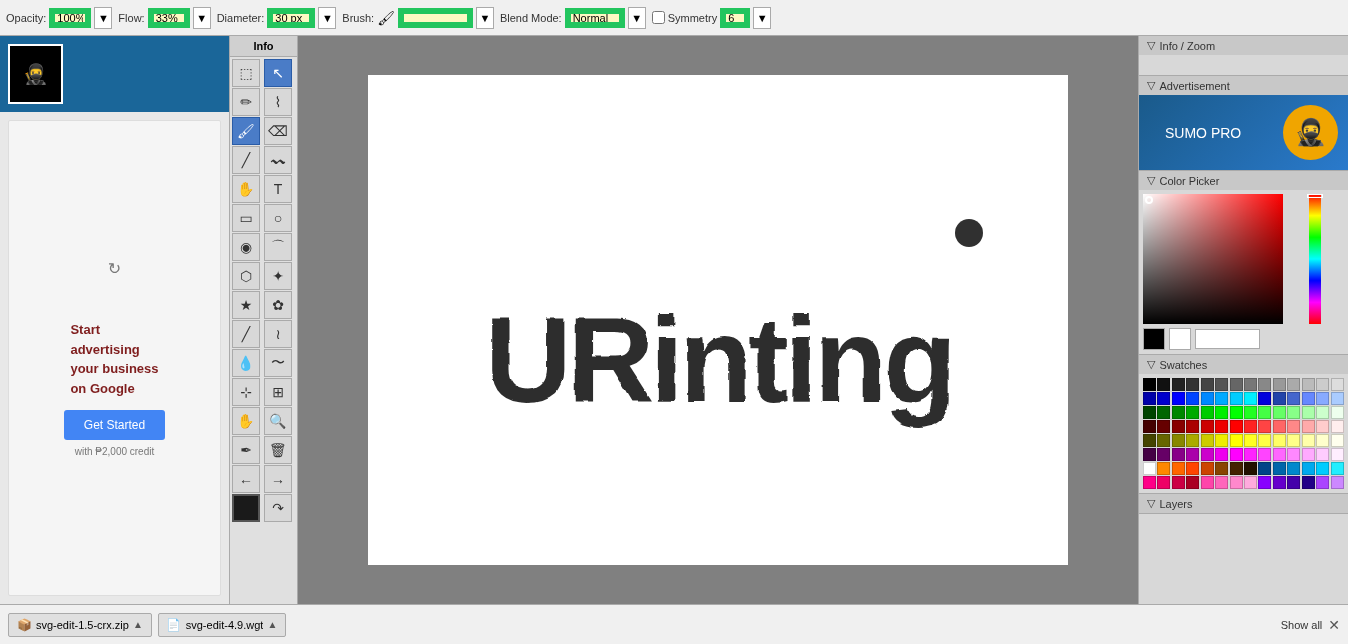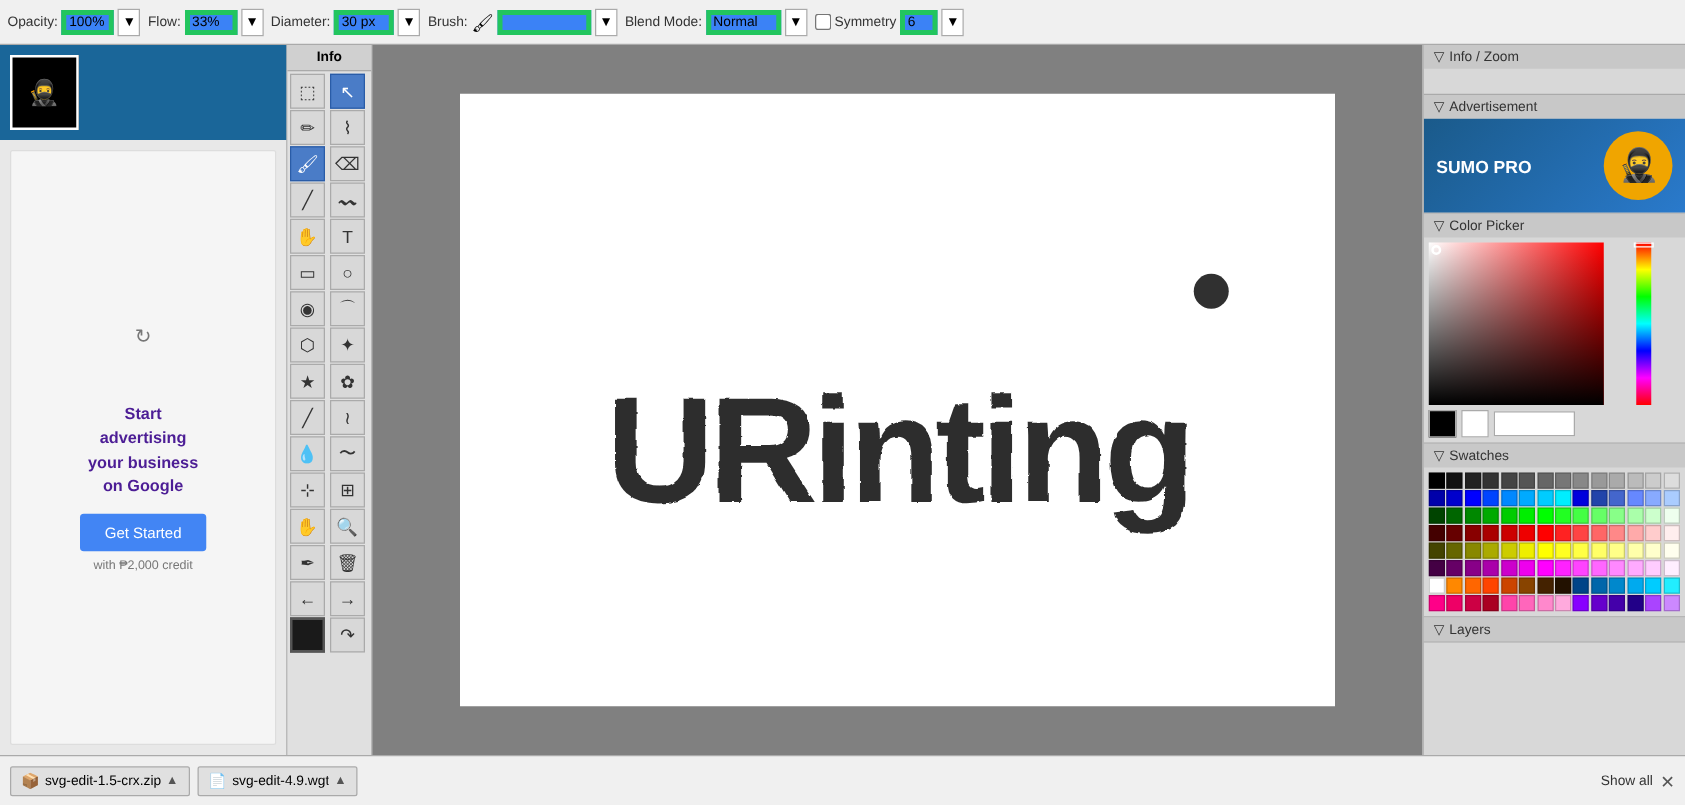--- a/index.html
+++ b/index.html
@@ -20,22 +20,22 @@
       display: flex;
       align-items: center;
       gap: 3px;
     }
     .toolbar-label {
       color: #333;
       font-size: 11px;
     }
     .toolbar-input {
       height: 20px;
-      border: 4px solid #22c55e;
-      background: #3b82f6;
+      border: 6px solid #22c55e;
+      background: #fef9c3;
       font-size: 11px;
       padding: 0 2px;
       width: 50px;
     }
     .toolbar-select {
       height: 22px;
       border: 1px solid #aaa;
       background: #fff;
       font-size: 11px;
       cursor: pointer;
@@ -106,22 +106,22 @@
       border-radius: 2px;
     }
     .refresh-icon {
       font-size: 16px;
       color: #777;
       margin-bottom: 10px;
     }
     .ad-heading {
       font-size: 13px;
       font-weight: bold;
-      color: #4c1d95;
-      text-align: center;
+      color: #7f1d1d;
+      text-align: left;
       line-height: 1.5;
       margin-top: 32px;
     }
     .get-started-btn {
       background: #4285f4;
       color: white;
       border: none;
       border-radius: 3px;
       padding: 8px 20px;
       cursor: pointer;
@@ -272,21 +272,22 @@
       display: flex;
       align-items: center;
       gap: 8px;
     }
     .sumo-pro-text {
       color: white;
       flex: 1;
     }
     .sumo-pro-title {
       font-size: 14px;
-      font-weight: bold;
+      font-weight: normal;
+      margin-left: 16px;
     }
     .sumo-pro-sub {
       font-size: 10px;
       line-height: 1.4;
     }
     .sumo-ninja {
       width: 55px;
       height: 55px;
       background: #f0a500;
       border-radius: 50%;

